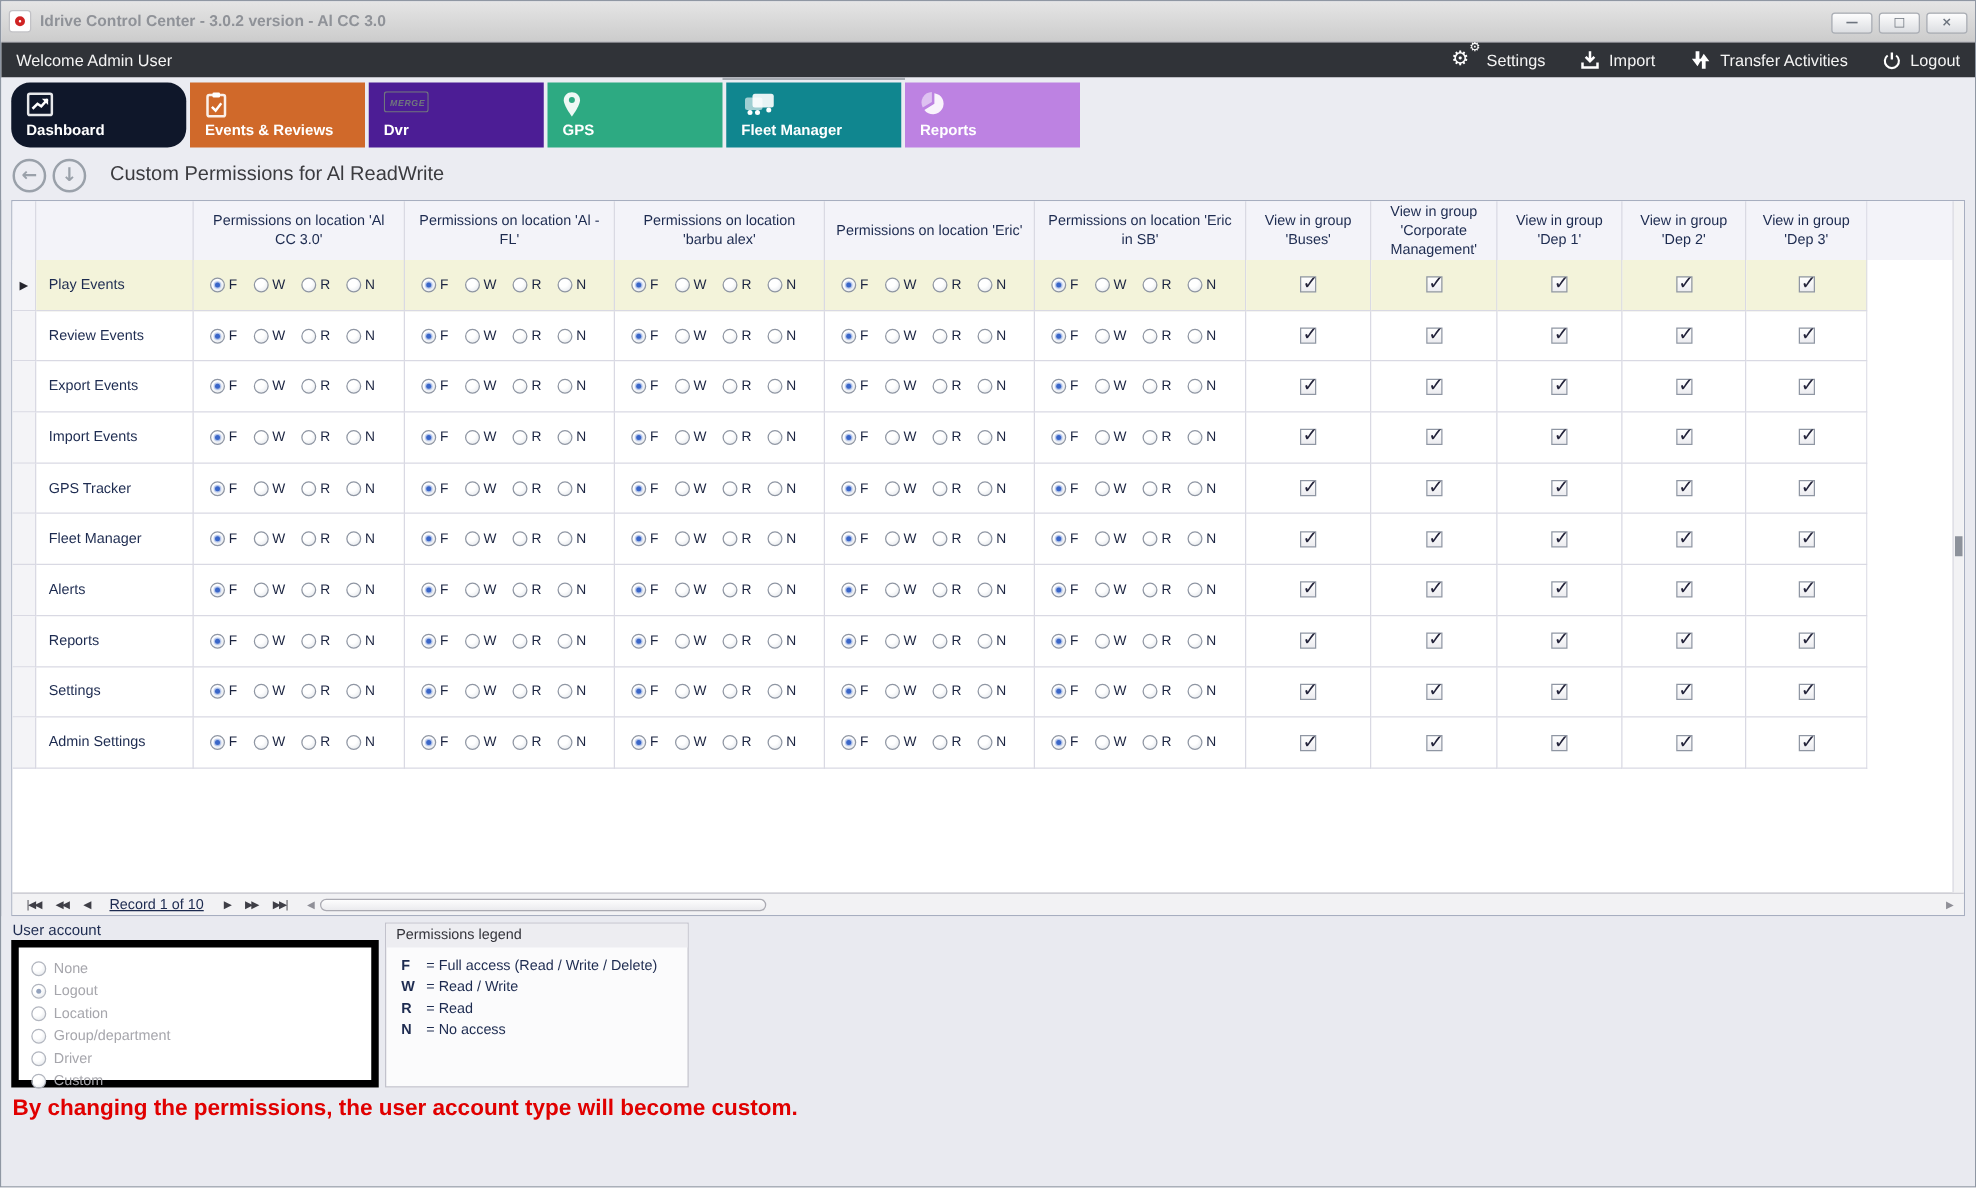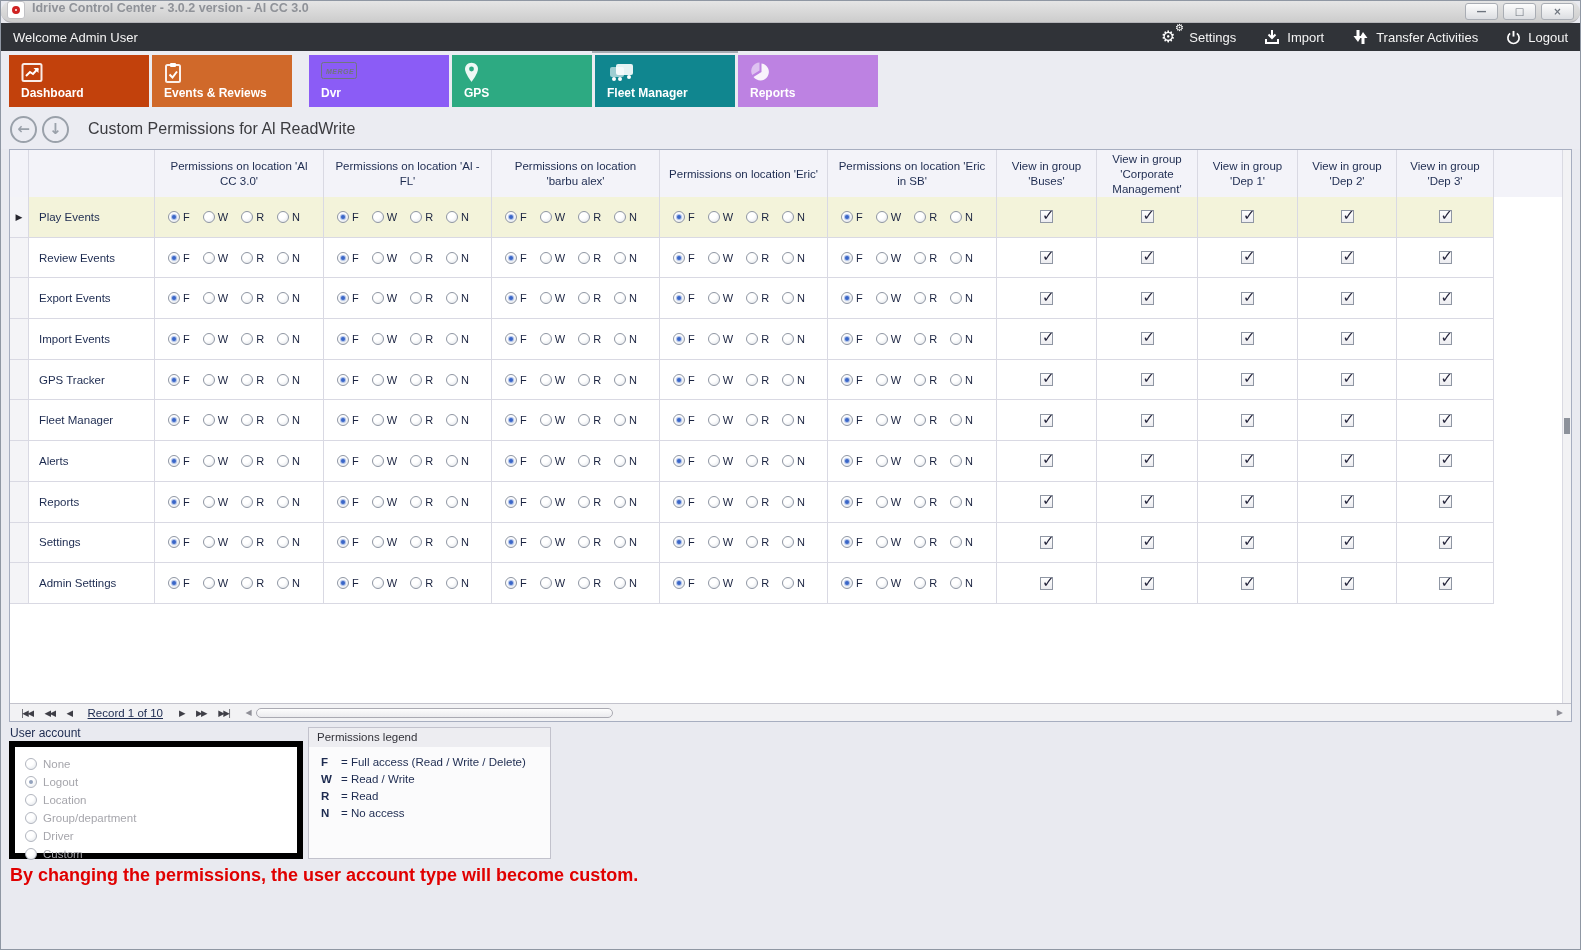--- a/index.html
+++ b/index.html
@@ -1,22 +1,22 @@
 <!DOCTYPE html>
 <html><head>
 <meta charset="utf-8">
 <style>
   * { margin:0; padding:0; box-sizing:border-box; }
   body { background:#cfd2d8; font-family:"Liberation Sans", sans-serif; }
   .window{ width:1581px; height:950px; border:1px solid #8f97a3; display:flex; flex-direction:column;
            background:#e9eaf0; overflow:hidden; }
 
   
-  .titlebar{ height:22px; background:linear-gradient(#e5e5e5,#cccccc); display:flex; 
-             padding:0 6px; border-bottom:1px solid #b4b4b8; flex:0 0 auto;border-radius:13px; }
+  .titlebar{ height:33px; background:linear-gradient(#e5e5e5,#cccccc); display:flex; align-items:center;
+             padding:0 6px; border-bottom:1px solid #b4b4b8; flex:0 0 auto; }
   .logo{ width:18px; height:18px; background:#fff; border:1px solid #c2c2c6; border-radius:3px;
          display:flex; align-items:center; justify-content:center; margin-right:7px; }
   .logo-ring{ width:8px; height:8px; border:3px solid #cf2323; border-radius:50%; }
   .title-text{ font-size:12.5px; font-weight:bold; color:#8f9298; flex:1; }
   .win-btn{ width:33px; height:17px; border:1px solid #a9adb4; border-radius:3px;
             background:linear-gradient(#fdfdfd,#dcdee2); margin-left:5px; display:inline-flex;
             align-items:center; justify-content:center; font-size:10px; font-weight:bold; color:#6d747e;
             font-family:"DejaVu Sans", sans-serif; }
 
   
@@ -157,37 +157,37 @@
               <path d="M8 1v6" stroke="#fff" stroke-width="2"></path>
               <path d="M4.4 3.6a6 6 0 1 0 7.2 0" stroke="#fff" stroke-width="1.8" fill="none"></path>
             </svg>
           </span>
           <span class="tb-label">Logout</span>
         </div>
       </span>
   </div>
 
   <div class="tabs">
-      <div class="tab" style="background: #c2410c;">
+      <div class="tab" style="background: #0f172a; border-radius: 15px;">
         <span class="tab-icon"><svg width="22" height="21" viewBox="0 0 22 20">
             <rect x="1.5" y="1.5" width="19" height="17" rx="1.5" stroke="#fff" stroke-width="2" fill="none" opacity=".9"></rect>
             <path d="M5 13.5l4-4 3 2 5-5.5" stroke="#fff" stroke-width="2" fill="none"></path>
             <path d="M17.5 10.5v-5h-5z" fill="#fff"></path>
           </svg></span>
         <div class="tab-label">Dashboard</div>
       </div>
       <div class="tab" style="background: rgb(208, 105, 42);">
         <span class="tab-icon"><svg width="18" height="22" viewBox="0 0 18 22">
             <rect x="2" y="3" width="14" height="17" rx="1.5" stroke="#fff" stroke-width="2" fill="none" opacity=".9"></rect>
             <rect x="6" y="1" width="6" height="4" rx="1" fill="#fff"></rect>
             <path d="M5.5 12.5l3 3 4.5-6" stroke="#fff" stroke-width="2" fill="none"></path>
           </svg></span>
         <div class="tab-label">Events &amp; Reviews</div>
       </div>
-      <div class="tab" style="background: #8b5cf6; margin-left: 14px;">
+      <div class="tab" style="background: #4c1d95;">
         <span class="tab-icon"><svg width="36" height="17" viewBox="0 0 36 17">
             <rect x="0.5" y="0.5" width="35" height="16" rx="2" stroke="#70767e" fill="none"></rect>
             <text x="5" y="11.5" font-size="7" font-style="italic" font-weight="bold" fill="#70767e" letter-spacing="0.5">MERGE</text>
           </svg></span>
         <div class="tab-label">Dvr</div>
       </div>
       <div class="tab" style="background: rgb(45, 170, 130);">
         <span class="tab-icon"><svg width="15" height="21" viewBox="0 0 15 21">
             <path d="M7.5.8C3.9.8 1 3.6 1 7.1c0 4.4 6.5 13 6.5 13S14 11.5 14 7.1C14 3.6 11.1.8 7.5.8z" fill="#fff" opacity=".92"></path>
             <circle cx="7.5" cy="7" r="2.4" fill="#2daa82"></circle>

